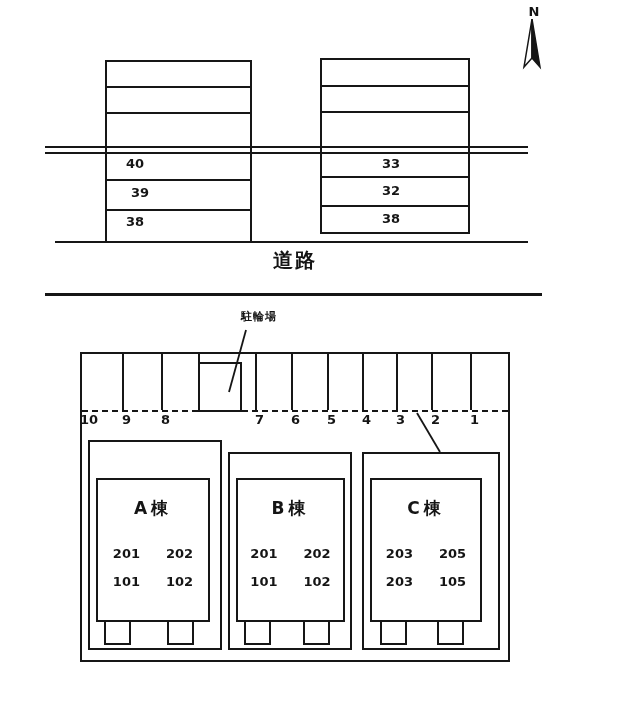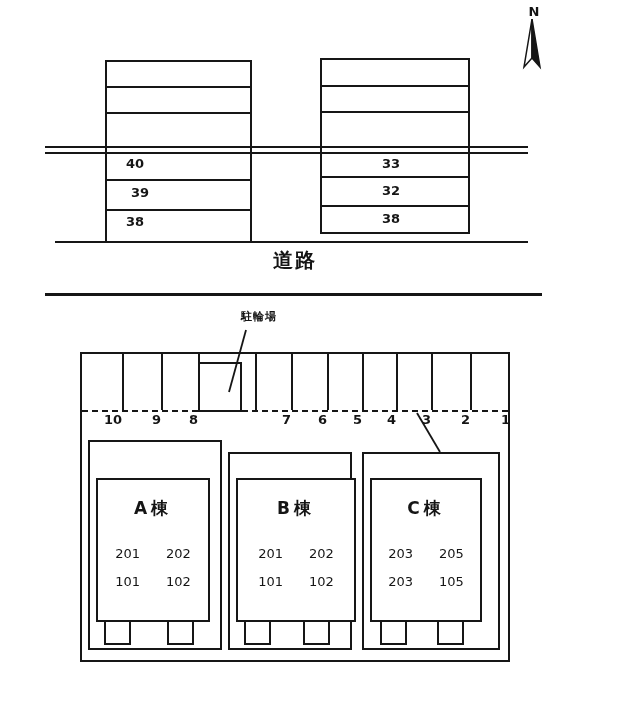--- a/index.html
+++ b/index.html
@@ -2,31 +2,31 @@
 <html><head>
 <meta charset="utf-8">
 <style>
   * { margin:0; padding:0; box-sizing:border-box; }
   html,body { background:#ffffff; }
   .canvas { position:relative; width:623px; height:720px; background:#ffffff;
             font-family:"DejaVu Sans","Liberation Sans",sans-serif; color:#151515; overflow:hidden; }
   .hline { position:absolute; height:2px; background:#161616; }
   .vline { position:absolute; width:2px; background:#161616; }
   .rect  { position:absolute; border:2px solid #161616; background:#ffffff; }
-  .num   { position:absolute; font-size:13px; font-weight:bold; text-align:right; line-height:16px; }
+  .num   { position:absolute; font-size:13px; font-weight:bold; text-align:left; line-height:16px; }
   .num.la { text-align:center; }
   .num.ra { text-align:center; }
   .dashed { position:absolute; height:0; border-top:2px dashed #161616; }
   .label-jp { position:absolute; font-weight:bold; text-align:center; }
   .road-label { font-size:20px; letter-spacing:2px; }
   .bike-label { font-size:11px; letter-spacing:1px; }
   .outline { position:absolute; border:2px solid #161616; }
   .bldg { position:absolute; border:2px solid #161616; background:#ffffff; }
   .bname { text-align:center; font-size:17px; font-weight:bold; letter-spacing:4px; margin-top:17px; }
-  .rooms { display:flex; justify-content:center; gap:26px; font-size:13px; font-weight:400; }
+  .rooms { display:flex; justify-content:center; gap:26px; font-size:13px; font-weight:700; }
   .rooms.r1 { margin-top:26px; }
   .rooms.r2 { margin-top:13px; }
   .porch { position:absolute; border:2px solid #161616; background:#ffffff; }
   .svg-overlay { position:absolute; left:0; top:0; pointer-events:none; }
   .compass-n { position:absolute; font-size:13px; font-weight:bold; text-align:center; }
 </style>
 </head>
 <body>
 
 <div class="canvas">
@@ -114,21 +114,21 @@
       <span>202</span>
     </div>
     <div class="rooms r2">
       <span>101</span>
       <span>102</span>
     </div>
   </div>
   <div class="porch" style="left:104px;top:620px;width:27px;height:25px"></div>
   <div class="porch" style="left:167px;top:620px;width:27px;height:25px"></div>
 
-  <div class="bldg" style="left:236px;top:478px;width:120px;height:144px">
+  <div class="bldg" style="left:236px;top:478px;width:109px;height:144px">
     <div class="bname">B棟</div>
     <div class="rooms r1">
       <span>201</span>
       <span>202</span>
     </div>
     <div class="rooms r2">
       <span>101</span>
       <span>102</span>
     </div>
   </div>

